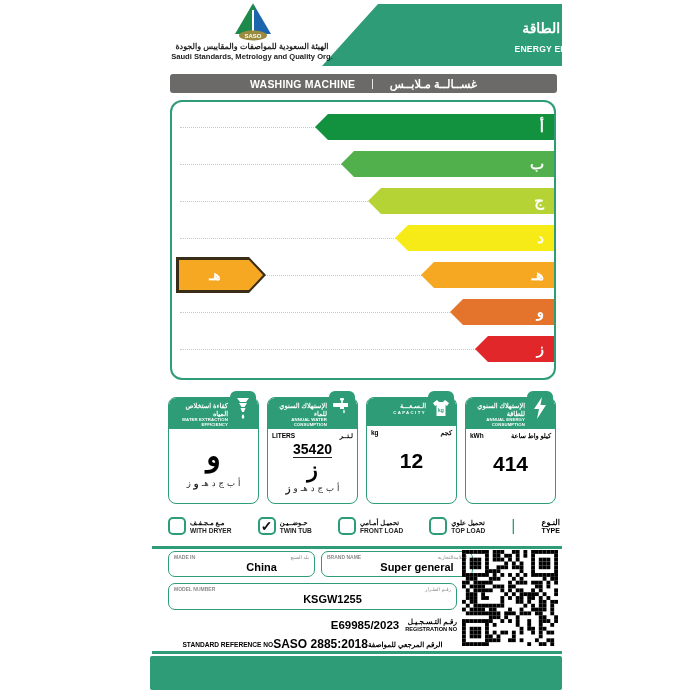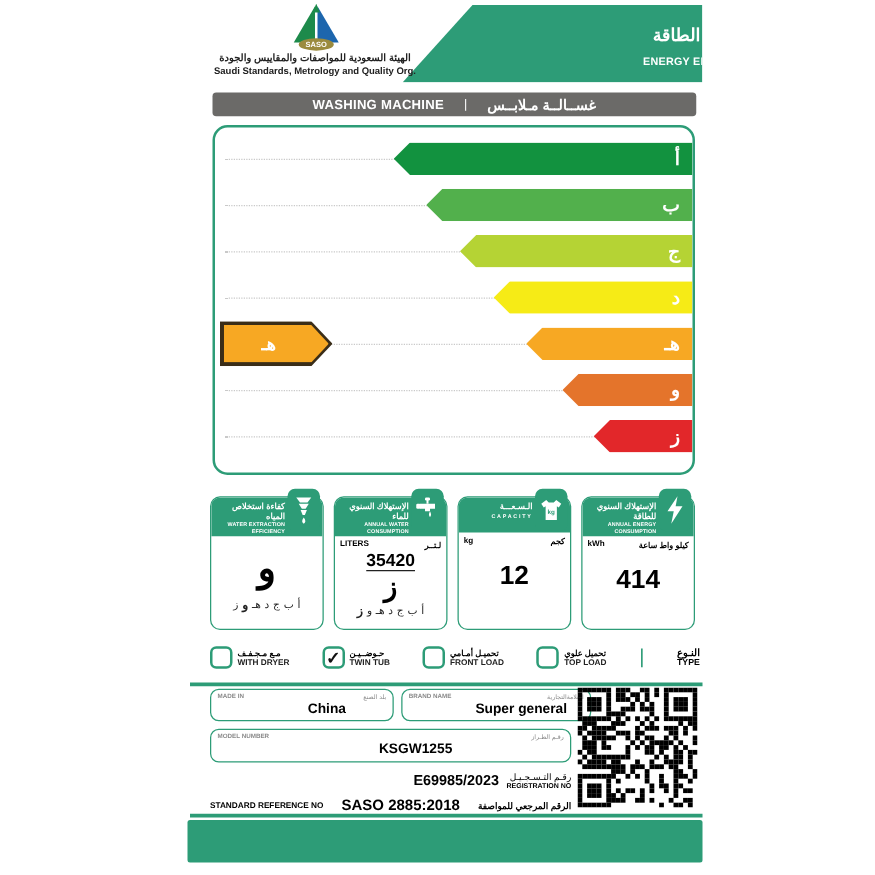--- a/index.html
+++ b/index.html
@@ -75,23 +75,23 @@
   .fbox { position:absolute; border:1.5px solid var(--teal); border-radius:7px; background:#fff;padding-left:40px; }
   .fl-en { position:absolute; top:1.5px; left:5px; font-size:5px; font-weight:bold; color:#8a8a8a; }
   .fl-ar { position:absolute; top:1.5px; right:5px; font-size:5px; color:#8a8a8a; direction:rtl; }
   .fval { text-align:center; font-size:11px; font-weight:bold; margin-top:9px; }
   #made-in { left:168px; top:551px; width:147px; height:26px; }
   #brand   { left:321px; top:551px; width:152px; height:26px; }
   #model   { left:168px; top:583px; width:289px; height:27px; }
   #reg-row { left:168px; top:617px; width:289px; display:flex; justify-content:flex-end; align-items:center; gap:6px; }
   #reg-row .val { font-size:11.5px; font-weight:bold; }
   #reg-row .lbl { text-align:right; }
-  #reg-row .lbl .ar { font-size:7.2px; font-weight:normal; direction:rtl; }
+  #reg-row .lbl .ar { font-size:7.2px; font-weight:bold; direction:rtl; }
   #reg-row .lbl .en { font-size:5.6px; font-weight:bold; }
-  #std-row { left:168px; top:637px; width:289px; display:flex; justify-content:space-between; align-items:center; }
+  #std-row { left:168px; top:637px; width:289px; display:flex; justify-content:center; align-items:center; }
   #std-row .en { font-size:6.6px; font-weight:bold; }
   #std-row .val { font-size:12px; font-weight:bold; }
   #std-row .ar { font-size:7.2px; font-weight:bold; direction:rtl; }
   #qr { left:462px; top:550px; width:96px; height:96px; }
 
   
   #footer { left:150px; top:656px; width:412px; height:34px; background:var(--teal); border-radius:2px;
             color:#fff; text-align:center; padding-top:3px; }
   #footer .ar { font-size:10.5px; font-weight:bold; direction:rtl; }
   #footer .en { font-size:8px; font-weight:bold; margin-top:1px; }

